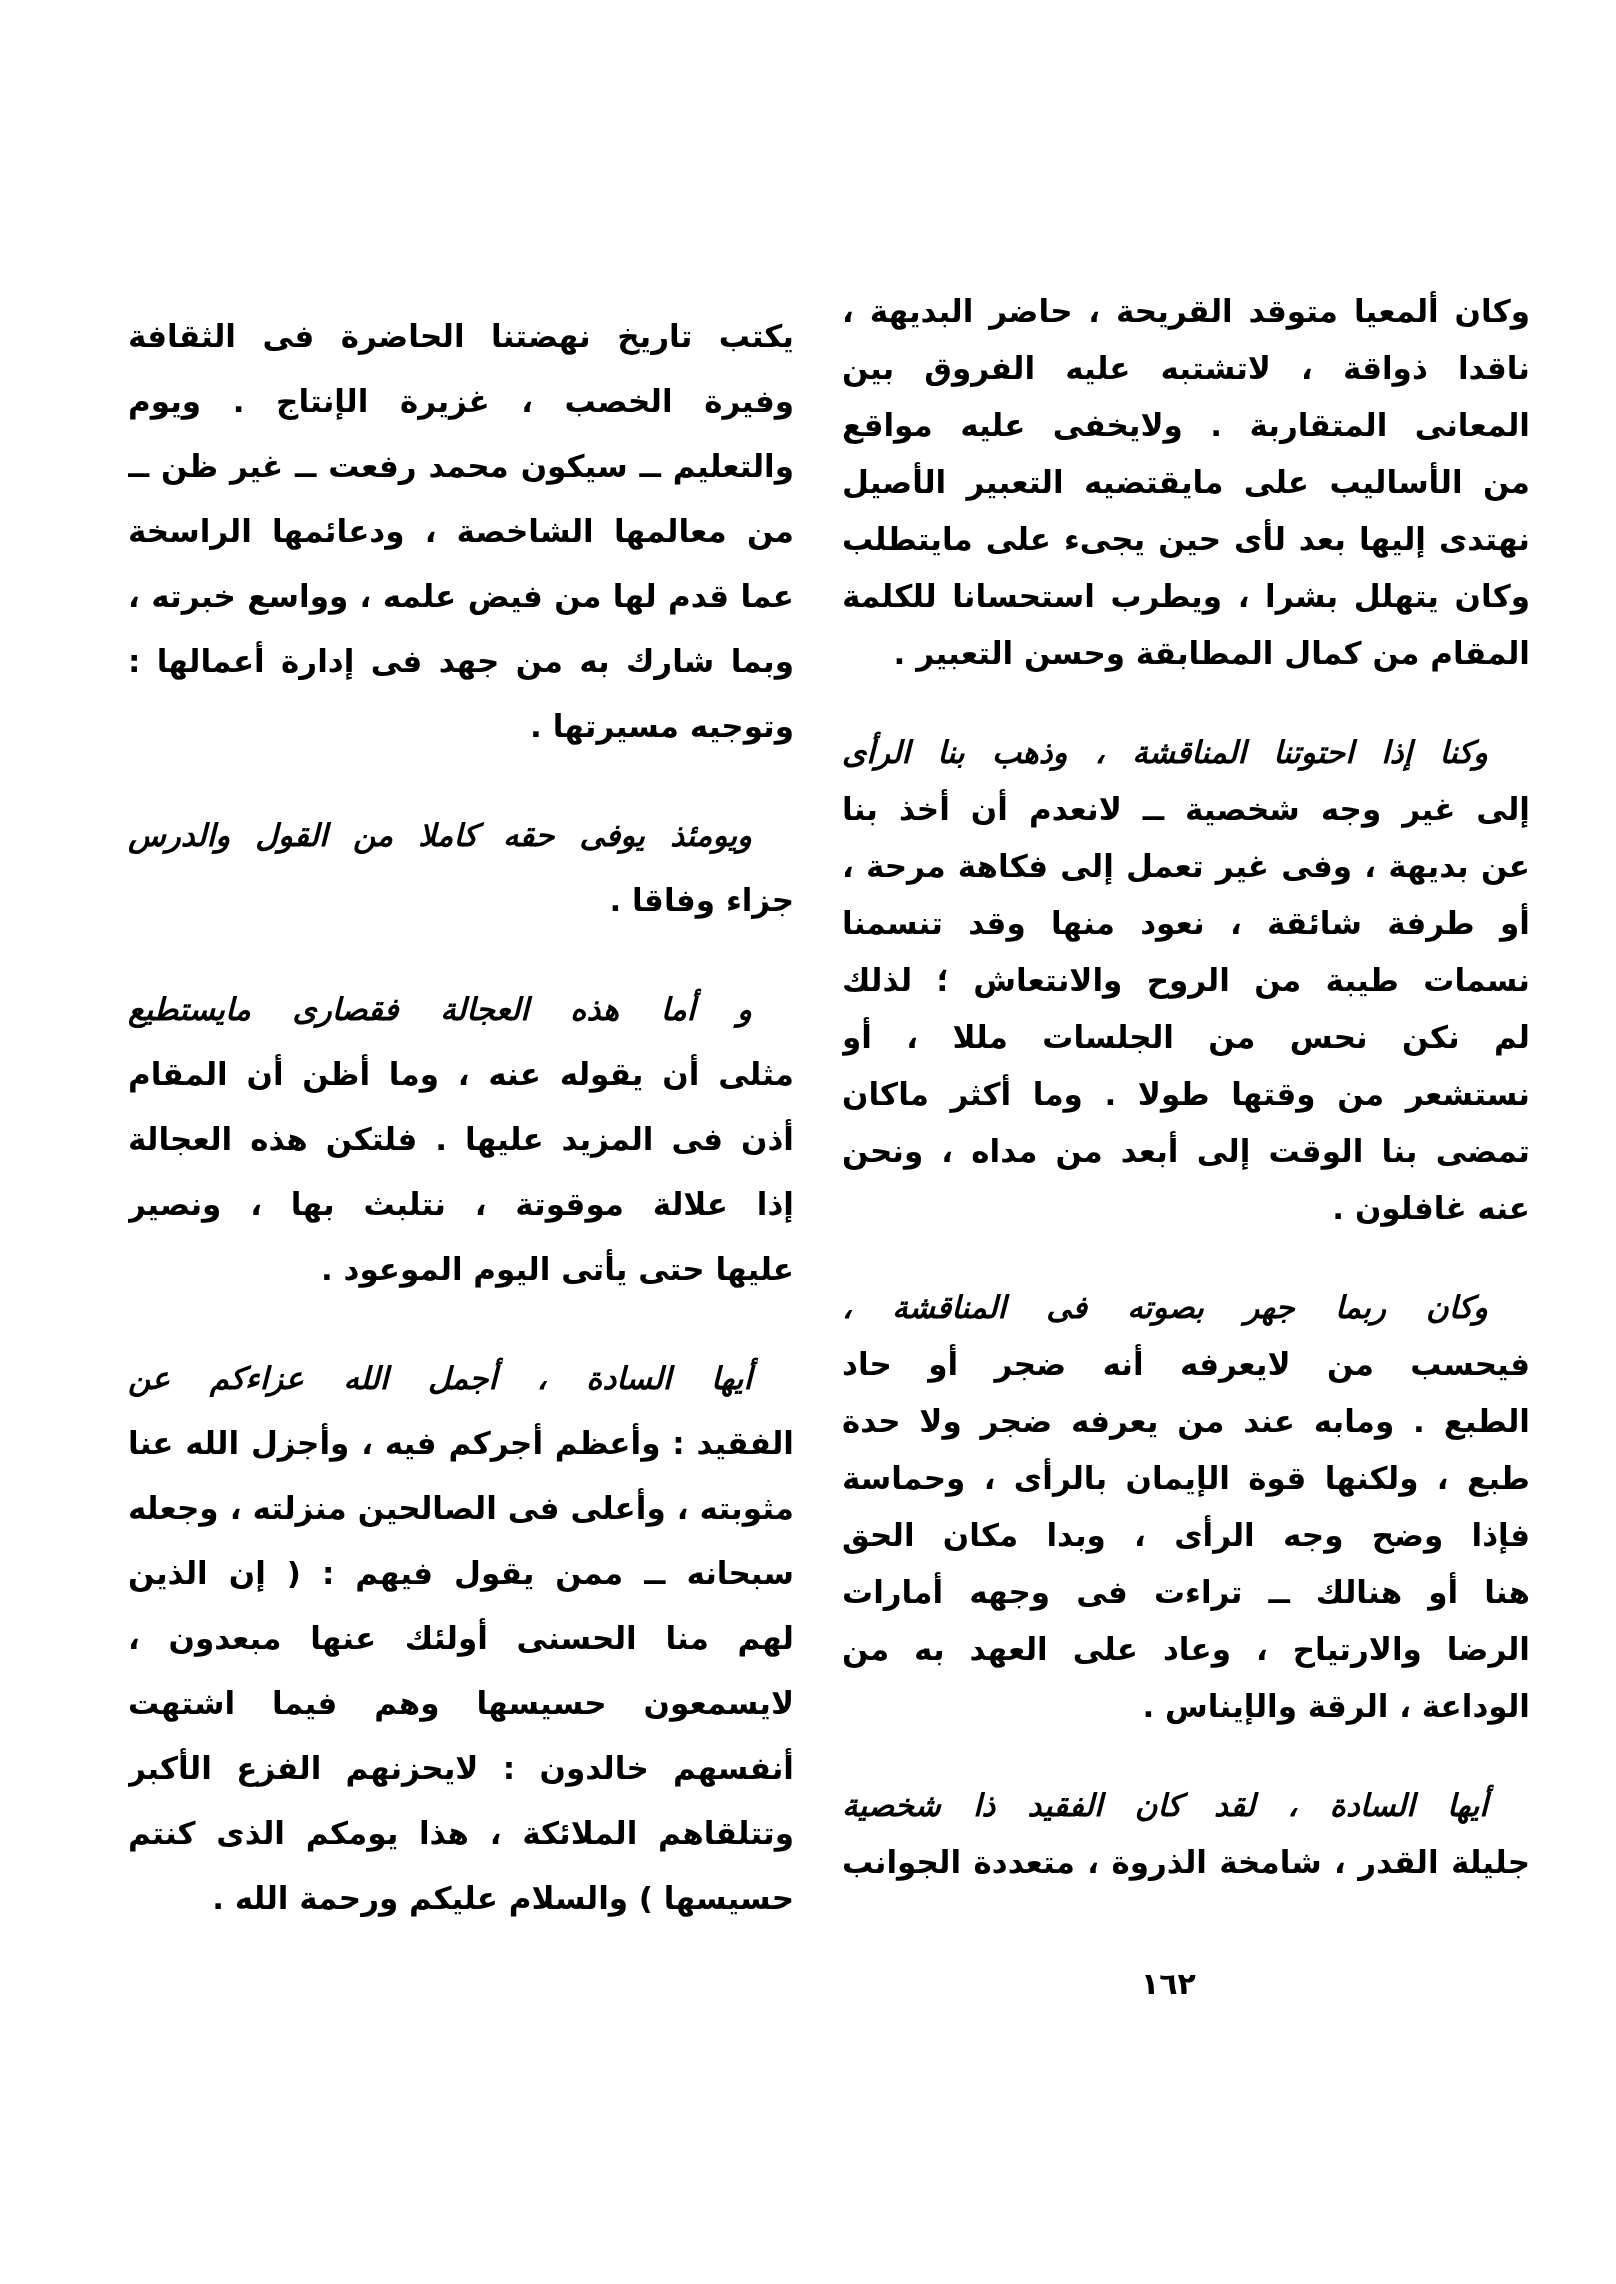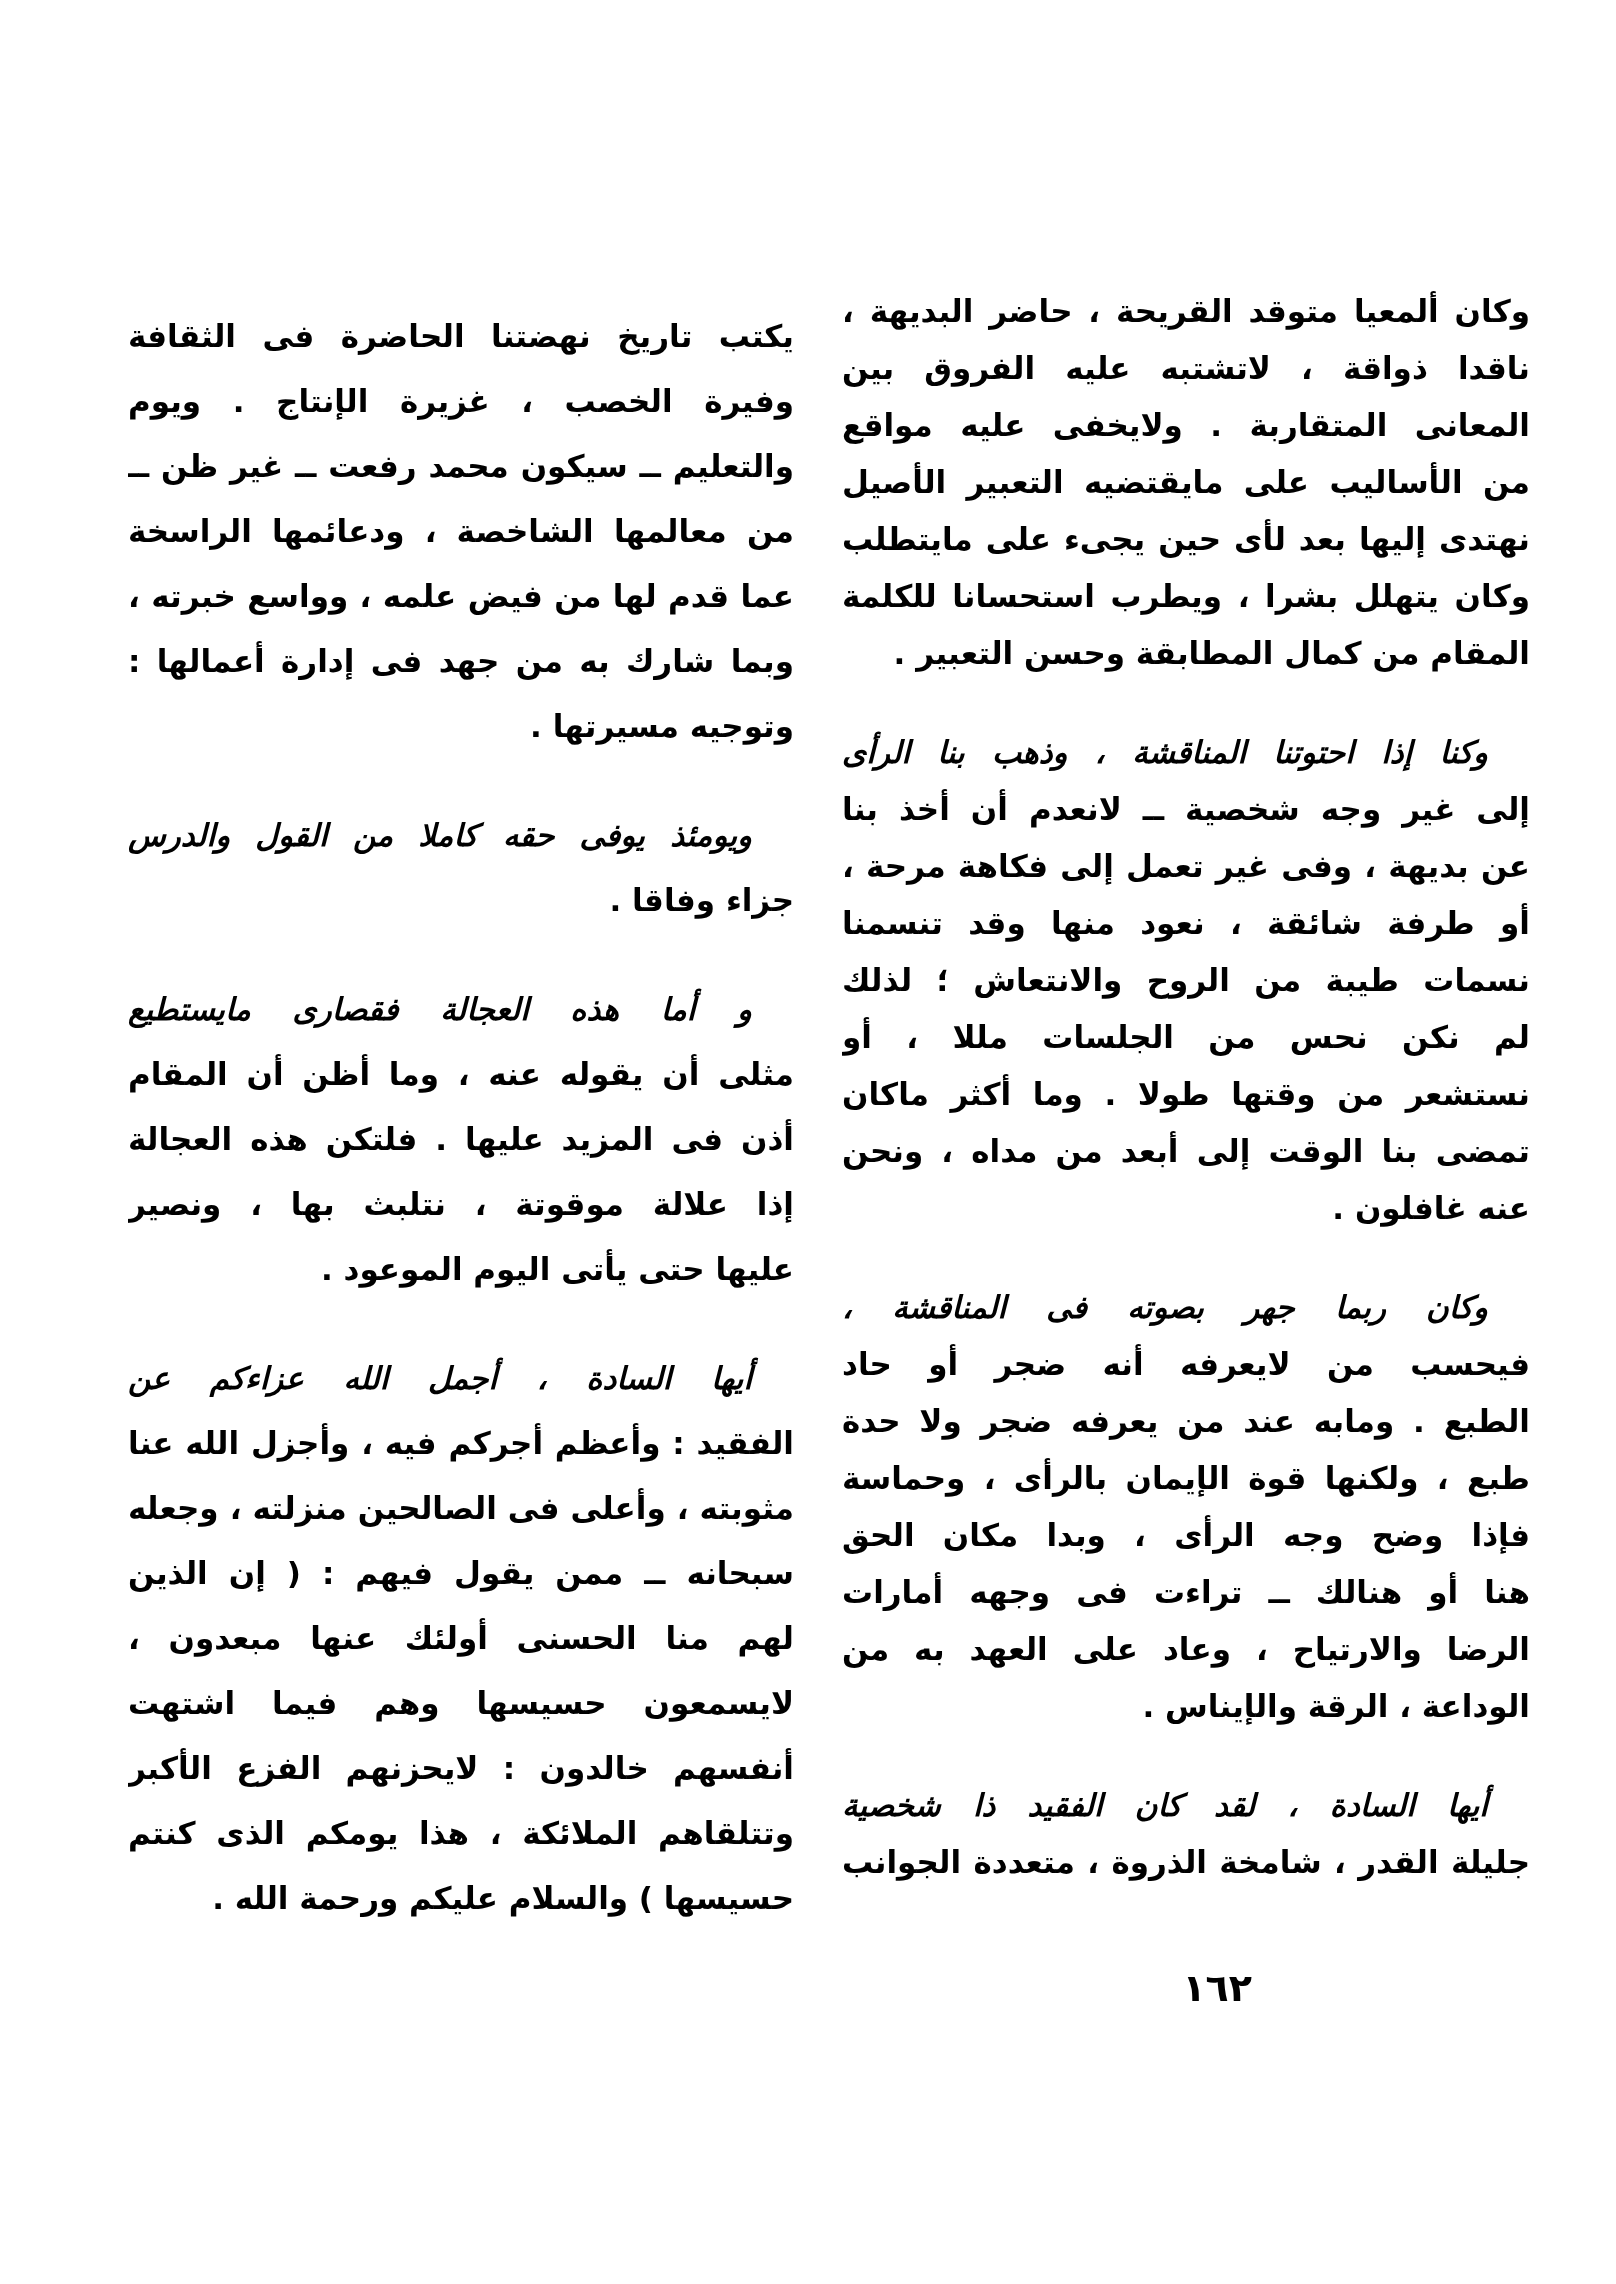--- a/index.html
+++ b/index.html
@@ -51,24 +51,24 @@
   .line.end {
     text-align: center;
     text-align-last: right;
   }
   .para.indent .line:first-child { text-indent: 42px; font-style: italic; }
   .page-number {
     position: absolute;
     left: 1141px;
     top: 1966px;
     width: 111px;
-    text-align: right;
+    text-align: left;
     direction: rtl;
     font-weight: 700;
-    font-size: 38px;
+    font-size: 30px;
     letter-spacing: 3.9px;
   }
 </style>
 </head>
 <body>
 
 <div class="page">
   <div class="col col-right" lang="ar">
       <div class="para">
         <div class="line">وكان ألمعيا متوقد القريحة ، حاضر البديهة ،</div>

